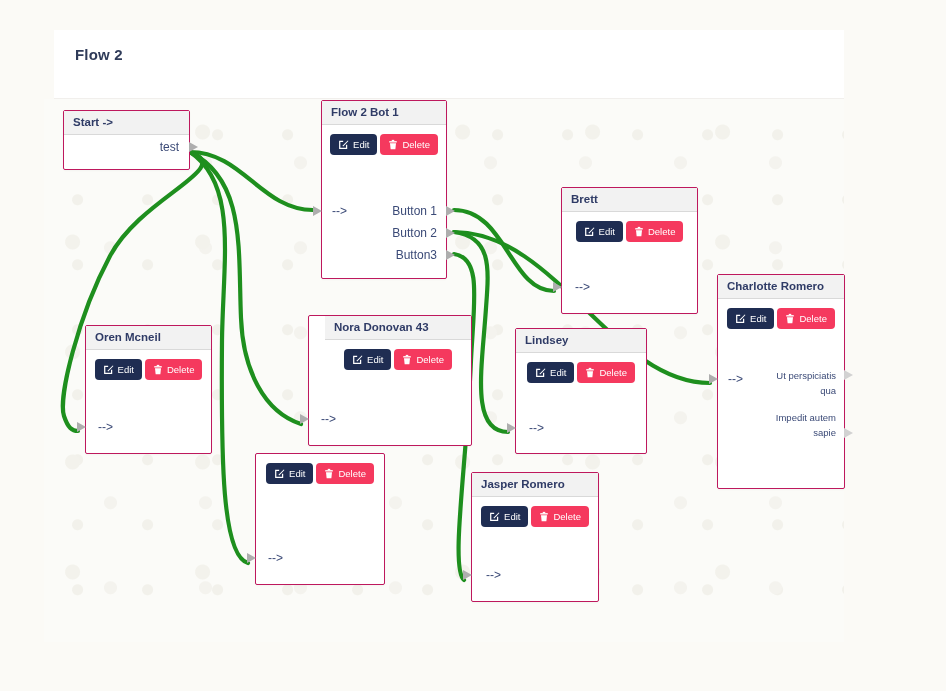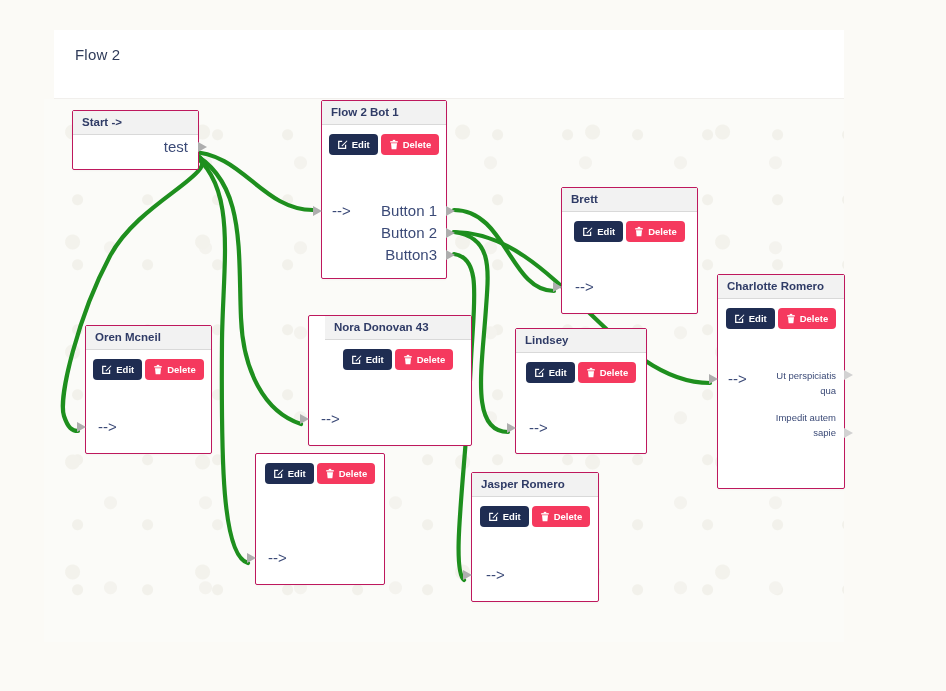--- a/index.html
+++ b/index.html
@@ -1,40 +1,40 @@
 <!DOCTYPE html>
 <html style="--edge: #1e8f1e; --editbtn: #1f2d52; --delbtn: #f5395e;"><head>
 <meta charset="utf-8">
 <style>
   html,body{margin:0;padding:0;background:#fbfaf6;font-family:"Liberation Sans",sans-serif;}
   #stage{position:relative;width:946px;height:691px;overflow:hidden;background:#fbfaf6;}
 
   .titlebar{position:absolute;left:54px;top:30px;width:790px;height:68px;background:#ffffff;z-index:2;border-bottom:1px solid #f1efec;}
-  .titlebar .title{padding:16px 0 0 21px;font-size:15px;font-weight:400;color:#2f3b59;letter-spacing:.2px;}
+  .titlebar .title{padding:16px 0 0 21px;font-size:15px;font-weight:700;color:#2f3b59;letter-spacing:.2px;}
 
   .canvas{position:absolute;left:44px;top:99px;width:800px;height:543px;z-index:0;
     background-color:#fbfbf8;
     background-image:
       radial-gradient(circle at 22% 30%, #f3f2ec 0 7px, rgba(0,0,0,0) 8px),
       radial-gradient(circle at 70% 75%, #f4f3ee 0 6px, rgba(0,0,0,0) 7px),
       radial-gradient(circle at 48% 55%, #f2f1eb 0 5px, rgba(0,0,0,0) 6px);
     background-size:130px 110px, 95px 85px, 70px 65px;}
 
   #edges{position:absolute;left:0;top:0;width:946px;height:691px;z-index:1;pointer-events:none;}
   #edges path{fill:none;stroke:var(--edge,#1e8f1e);stroke-width:4.2px;stroke-linecap:round;}
 
   .node{position:absolute;z-index:3;background:#ffffff;border:1px solid #be185d;border-radius:2px;color:#33406b;box-shadow:0 1px 2px rgba(0,0,0,.03);}
   .node-header{background:#f2f2f2;border-bottom:1px solid #d9d9d9;padding:5px 9px;font-size:11.5px;font-weight:700;color:#2f3b66;height:13px;line-height:13px;white-space:nowrap;overflow:hidden;}
   .btnrow{display:flex;justify-content:center;align-items:center;margin-top:9px;}
-  .btn{display:inline-flex;align-items:center;gap:4px;height:21px;padding:0 8px;border:none;border-radius:4px;color:#fff;font-size:9.5px;font-weight:700;font-family:"Liberation Sans",sans-serif;cursor:pointer;}
+  .btn{display:inline-flex;align-items:center;gap:4px;height:21px;padding:0 8px;border:none;border-radius:4px;color:#fff;font-size:9.5px;font-weight:400;font-family:"Liberation Sans",sans-serif;cursor:pointer;}
   .btn-edit{background:var(--editbtn,#1f2d52);}
   .btn-delete{background:var(--delbtn,#f5395e);margin-left:3px;}
   .btn svg{display:block;}
 
-  .plabel{position:absolute;font-size:15px;color:#3b4a77;line-height:14px;white-space:nowrap;}
+  .plabel{position:absolute;font-size:12px;color:#3b4a77;line-height:14px;white-space:nowrap;}
   .outlabel{text-align:right;}
   .outblock{position:absolute;right:8px;width:74px;text-align:right;font-size:9.5px;color:#3b4a77;line-height:14.5px;white-space:normal;}
 
   .tri{position:absolute;width:0;height:0;border-top:5px solid transparent;border-bottom:5px solid transparent;border-left:9px solid #aeaeae;}
   .tri.in{left:-9px;}
   .tri.out{right:-9px;}
   .tri.faint{border-left-color:#d2d2d2;}
 </style>
 </head>
 <body>
@@ -47,21 +47,21 @@
   <svg id="edges" xmlns="http://www.w3.org/2000/svg">
       <path d="M190,152 C242,152 262,210 313,210"></path>
       <path d="M190,152 C236,168 142,196 110,256 C78,316 58,398 64,416 C68,428 72,431 78,431"></path>
       <path d="M190,152 C246,180 238,250 241,318 C243,370 264,412 301,424"></path>
       <path d="M190,152 C238,184 223,260 222,340 C221,460 222,556 248,563"></path>
       <path d="M454,210 C506,210 510,291 554,291"></path>
       <path d="M454,232 C556,232 613,383 710,383"></path>
       <path d="M454,232 C492,237 489,268 486,308 C482,368 470,432 508,432"></path>
       <path d="M454,254 C482,258 474,300 471,360 C467,462 450,568 464,580"></path>
     </svg>
-<div class="node" style="left: 72px; top: 110px; width: 125px; height: 58px;">
+<div class="node" style="left: 63px; top: 110px; width: 125px; height: 58px;">
       <div class="node-header">Start -&gt;</div>
       <div class="tri out" style="top: 31px;"></div>
       <div class="plabel outlabel" style="top: 29px; right: 10px;">test</div>
     </div>
     <div class="node" style="left: 321px; top: 100px; width: 124px; height: 177px;">
       <div class="node-header">Flow 2 Bot 1</div>
       <div class="btnrow">
         <button class="btn btn-edit">
           <svg width="11" height="11" viewBox="0 0 16 16">
             <path d="M12.5 8.5v5h-10v-10h5" fill="none" stroke="#fff" stroke-width="1.8"></path>

